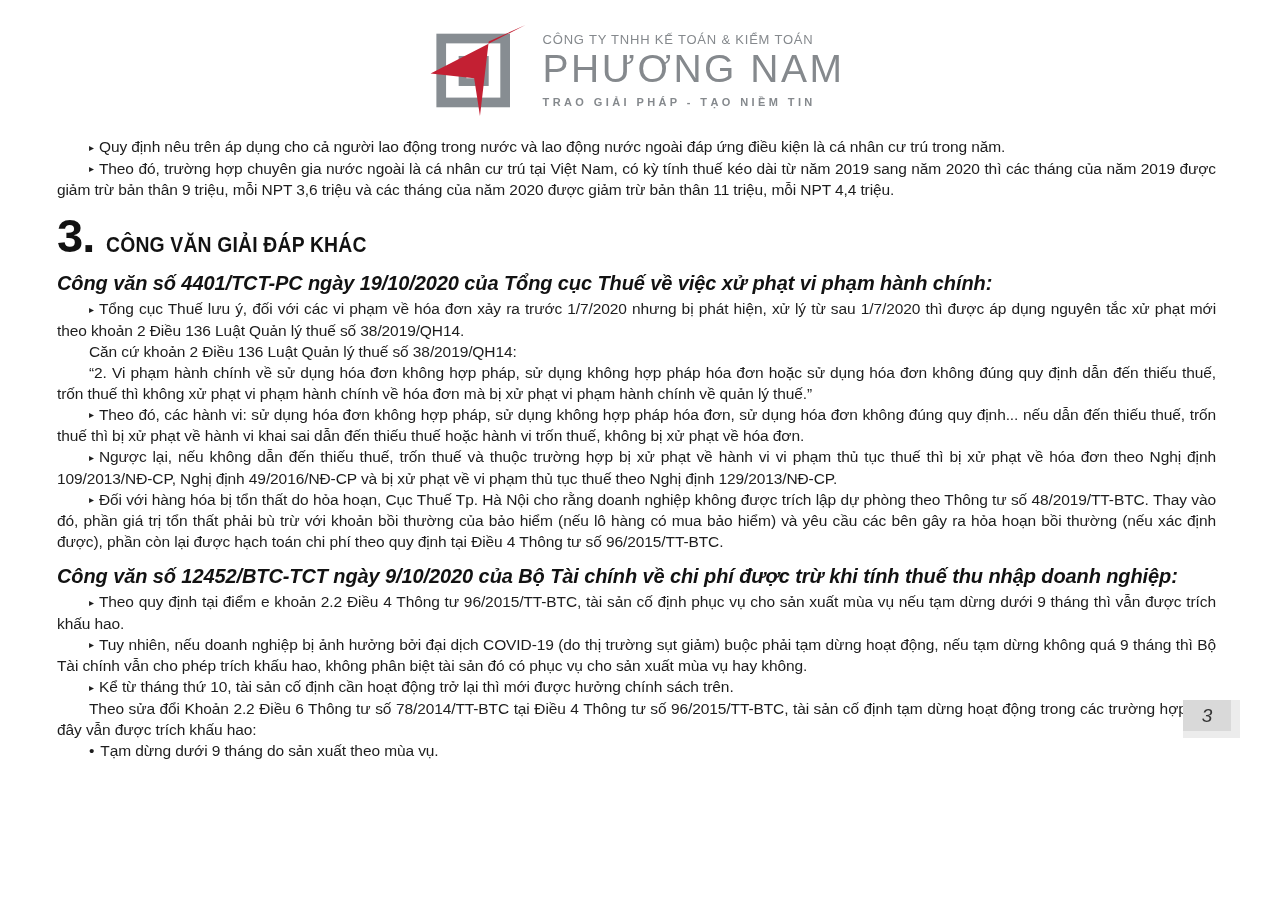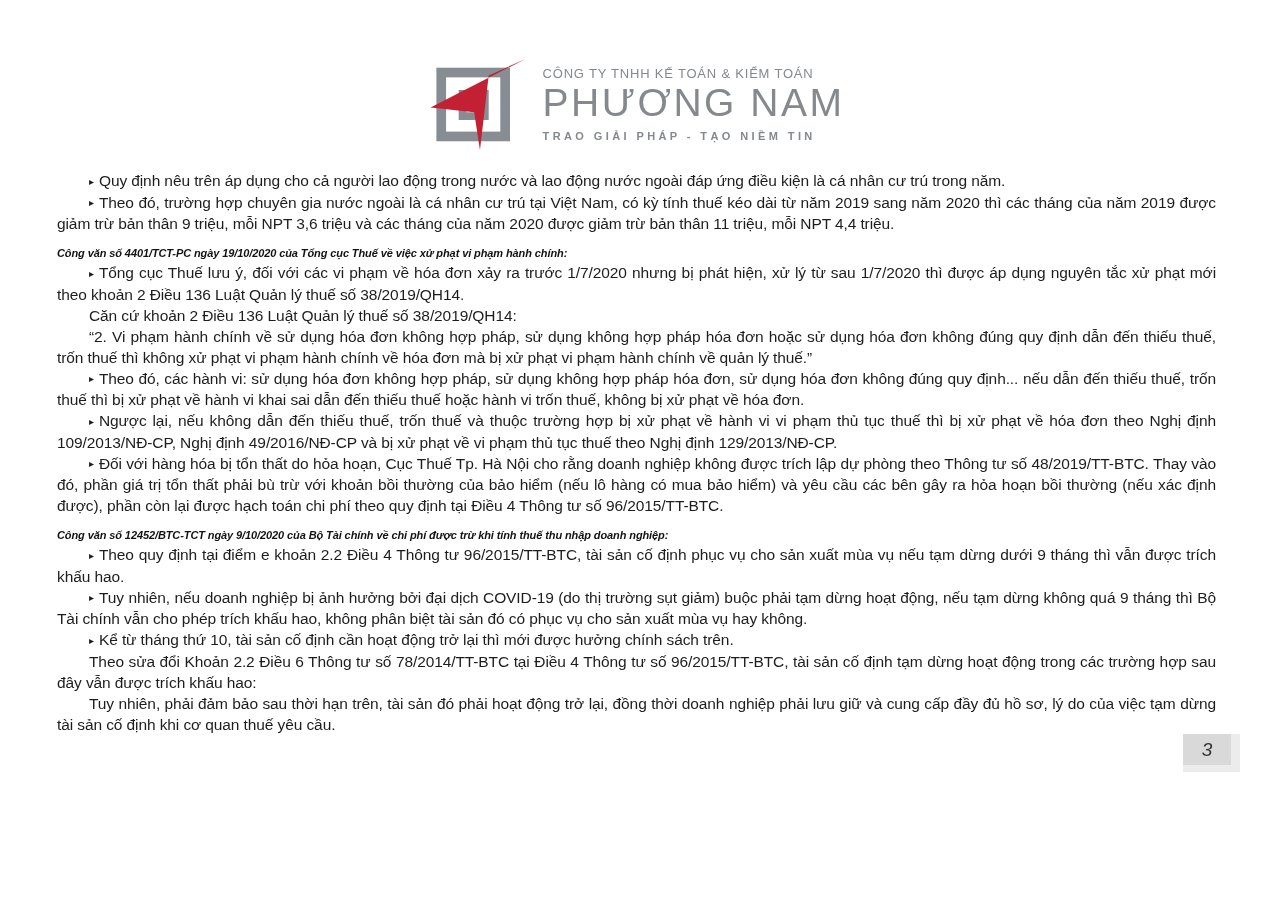--- a/index.html
+++ b/index.html
@@ -5,21 +5,20 @@
   * { box-sizing: border-box; }
   html, body { margin: 0; padding: 0; background: #ffffff; }
   .page {
     position: relative;
     width: 1273px;
     height: 764px;
     background: #ffffff;
     font-family: "Liberation Sans", sans-serif;
     color: #1d1d1d;
     overflow: hidden;
-    margin-top: 34px;
   }
   
   .logo {
     display: flex;
     justify-content: center;
     align-items: center;
     gap: 14px;
     padding-top: 24px;
   }
   .logo-mark { display: block; width: 100px; height: 92px; }
@@ -68,21 +67,21 @@
     display: inline-block;
     font-size: 22px;
     font-weight: 700;
     margin-left: 12px;
     transform: scaleX(0.88);
     transform-origin: left bottom;
     letter-spacing: 0.2px;
   }
   .subhead {
     margin: 13px 0 3px 0;
-    font-size: 11px;
+    font-size: 20px;
     font-weight: 700;
     font-style: italic;
     color: #121212;
     letter-spacing: -0.1px;
   }
   
   .pagebox {
     position: absolute;
     right: 33px;
     bottom: 26px;
@@ -125,35 +124,39 @@
       <div class="logo-name">PHƯƠNG NAM</div>
       <div class="logo-tagline">TRAO GIẢI PHÁP - TẠO NIỀM TIN</div>
     </div>
   </header>
 
   <main class="content">
 
     <p class="para"><span class="tri">▸</span><span>Quy định nêu trên áp dụng cho cả người lao động trong nước và lao động nước ngoài đáp ứng điều kiện là cá nhân cư trú trong năm.</span></p>
     <p class="para"><span class="tri">▸</span><span>Theo đó, trường hợp chuyên gia nước ngoài là cá nhân cư trú tại Việt Nam, có kỳ tính thuế kéo dài từ năm 2019 sang năm 2020 thì các tháng của năm 2019 được giảm trừ bản thân 9 triệu, mỗi NPT 3,6 triệu và các tháng của năm 2020 được giảm trừ bản thân 11 triệu, mỗi NPT 4,4 triệu.</span></p>
 
+    <div class="section-head">
+      <span class="section-number">3.</span><span class="section-title">CÔNG VĂN GIẢI ĐÁP KHÁC</span>
+    </div>
 
     <h3 class="subhead">Công văn số 4401/TCT-PC ngày 19/10/2020 của Tổng cục Thuế về việc xử phạt vi phạm hành chính:</h3>
     <p class="para"><span class="tri">▸</span><span>Tổng cục Thuế lưu ý, đối với các vi phạm về hóa đơn xảy ra trước 1/7/2020 nhưng bị phát hiện, xử lý từ sau 1/7/2020 thì được áp dụng nguyên tắc xử phạt mới theo khoản 2 Điều 136 Luật Quản lý thuế số 38/2019/QH14.</span></p>
     <p class="para it"><span>Căn cứ khoản 2 Điều 136 Luật Quản lý thuế số 38/2019/QH14:</span></p>
     <p class="para it"><span>“2. Vi phạm hành chính về sử dụng hóa đơn không hợp pháp, sử dụng không hợp pháp hóa đơn hoặc sử dụng hóa đơn không đúng quy định dẫn đến thiếu thuế, trốn thuế thì không xử phạt vi phạm hành chính về hóa đơn mà bị xử phạt vi phạm hành chính về quản lý thuế.”</span></p>
     <p class="para"><span class="tri">▸</span><span>Theo đó, các hành vi: sử dụng hóa đơn không hợp pháp, sử dụng không hợp pháp hóa đơn, sử dụng hóa đơn không đúng quy định... nếu dẫn đến thiếu thuế, trốn thuế thì bị xử phạt về hành vi khai sai dẫn đến thiếu thuế hoặc hành vi trốn thuế, không bị xử phạt về hóa đơn.</span></p>
     <p class="para"><span class="tri">▸</span><span>Ngược lại, nếu không dẫn đến thiếu thuế, trốn thuế và thuộc trường hợp bị xử phạt về hành vi vi phạm thủ tục thuế thì bị xử phạt về hóa đơn theo Nghị định 109/2013/NĐ-CP, Nghị định 49/2016/NĐ-CP và bị xử phạt về vi phạm thủ tục thuế theo Nghị định 129/2013/NĐ-CP.</span></p>
 
     <p class="para"><span class="tri">▸</span><span>Đối với hàng hóa bị tổn thất do hỏa hoạn, Cục Thuế Tp. Hà Nội cho rằng doanh nghiệp không được trích lập dự phòng theo Thông tư số 48/2019/TT-BTC. Thay vào đó, phần giá trị tổn thất phải bù trừ với khoản bồi thường của bảo hiểm (nếu lô hàng có mua bảo hiểm) và yêu cầu các bên gây ra hỏa hoạn bồi thường (nếu xác định được), phần còn lại được hạch toán chi phí theo quy định tại Điều 4 Thông tư số 96/2015/TT-BTC.</span></p>
 
     <h3 class="subhead">Công văn số 12452/BTC-TCT ngày 9/10/2020 của Bộ Tài chính về chi phí được trừ khi tính thuế thu nhập doanh nghiệp:</h3>
     <p class="para"><span class="tri">▸</span><span>Theo quy định tại điểm e khoản 2.2 Điều 4 Thông tư 96/2015/TT-BTC, tài sản cố định phục vụ cho sản xuất mùa vụ nếu tạm dừng dưới 9 tháng thì vẫn được trích khấu hao.</span></p>
     <p class="para"><span class="tri">▸</span><span>Tuy nhiên, nếu doanh nghiệp bị ảnh hưởng bởi đại dịch COVID-19 (do thị trường sụt giảm) buộc phải tạm dừng hoạt động, nếu tạm dừng không quá 9 tháng thì Bộ Tài chính vẫn cho phép trích khấu hao, không phân biệt tài sản đó có phục vụ cho sản xuất mùa vụ hay không.</span></p>
     <p class="para"><span class="tri">▸</span><span>Kể từ tháng thứ 10, tài sản cố định cần hoạt động trở lại thì mới được hưởng chính sách trên.</span></p>
     <p class="para"><span>Theo sửa đổi Khoản 2.2 Điều 6 Thông tư số 78/2014/TT-BTC tại Điều 4 Thông tư số 96/2015/TT-BTC, tài sản cố định tạm dừng hoạt động trong các trường hợp sau đây vẫn được trích khấu hao:</span></p>
+    <p class="para"><span class="dotm">•</span><span>Tạm dừng dưới 9 tháng do sản xuất theo mùa vụ.</span></p>
     <p class="para"><span>Tuy nhiên, phải đảm bảo sau thời hạn trên, tài sản đó phải hoạt động trở lại, đồng thời doanh nghiệp phải lưu giữ và cung cấp đầy đủ hồ sơ, lý do của việc tạm dừng tài sản cố định khi cơ quan thuế yêu cầu.</span></p>
 
   </main>
 
   <div class="pagebox">
     <div class="pagebox-inner">
       <span class="pagenum">3</span>
     </div>
   </div>
 

